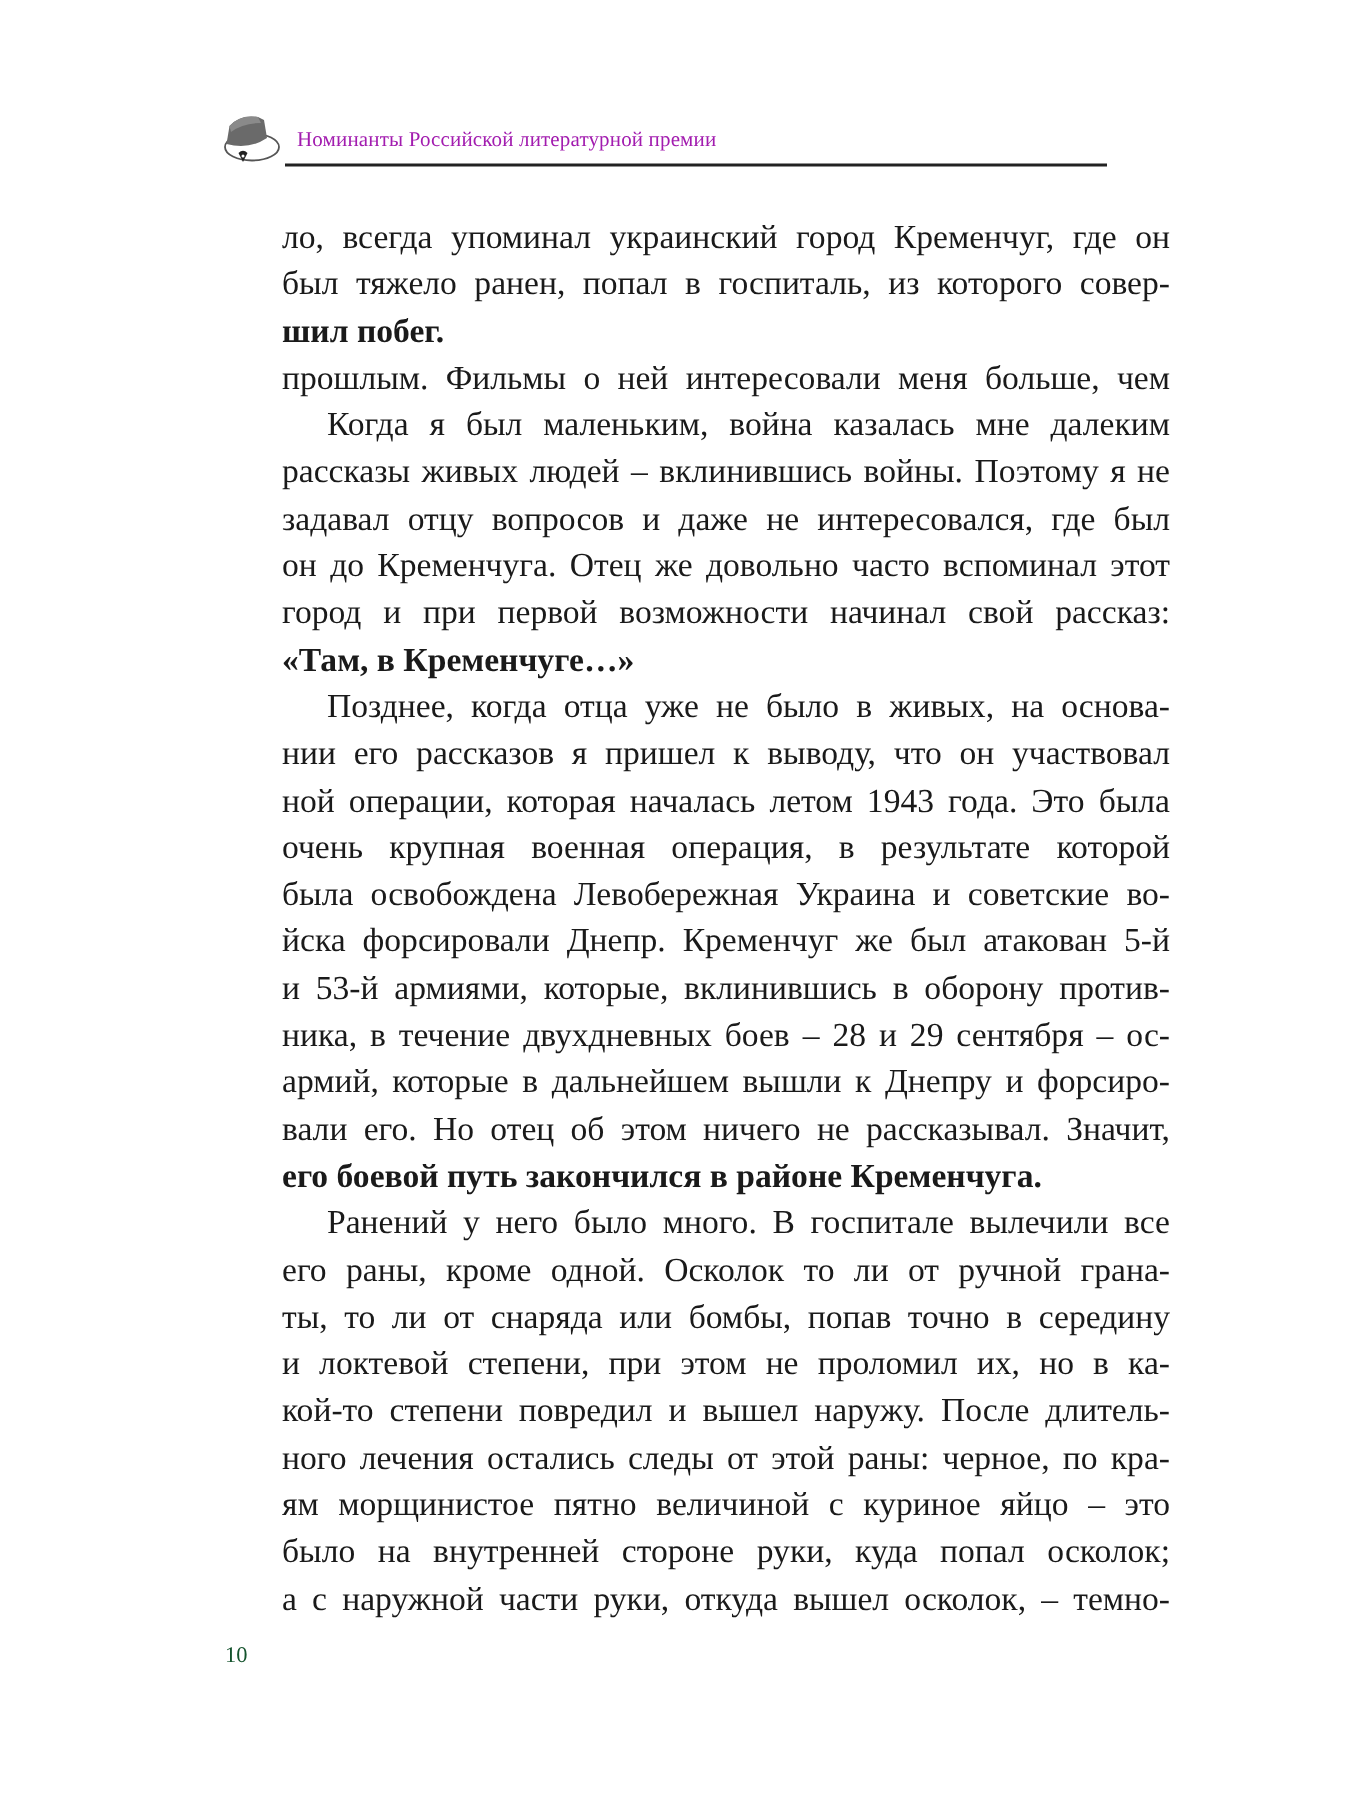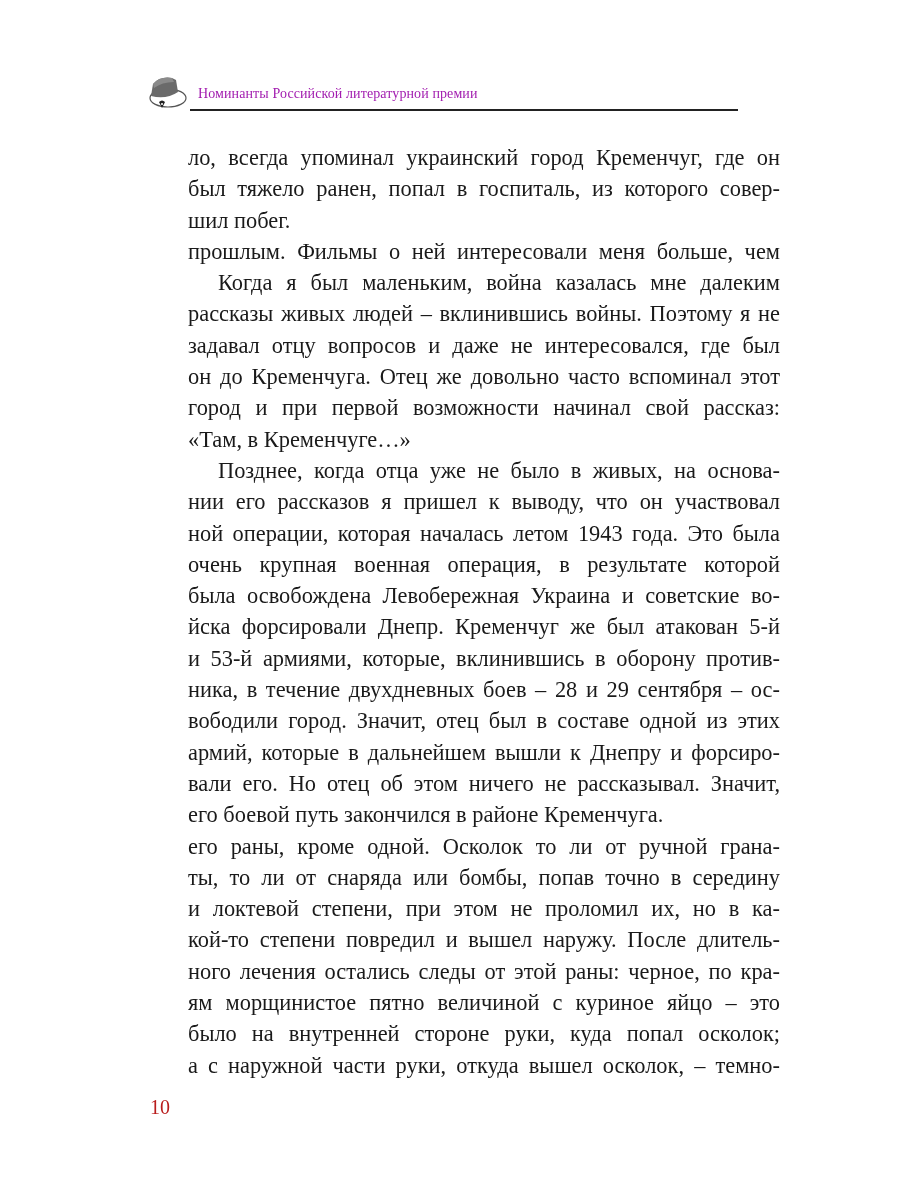--- a/index.html
+++ b/index.html
@@ -57,30 +57,31 @@
     font-size: 22.4px;
     line-height: 31.3px;
     height: 31.3px;
     text-align: justify;
     text-align-last: justify;
     white-space: nowrap;
     overflow: visible;
   }
   .line.last {
     text-align-last: left;
+    font-weight: bold;
   }
   .line.indent {
     padding-left: 30px;
   }
   .page-number {
     position: absolute;
     left: 150px;
     top: 1096px;
-    font-size: 20px;
-    color: #b91c1c;
+    font-size: 15px;
+    color: #14532d;
   }
 </style>
 </head>
 <body>
 
 <div class="running-header">
   <svg class="header-icon" viewBox="0 0 46 40" width="46" height="40">
     <ellipse cx="22" cy="26" rx="18" ry="9" fill="none" stroke="#555" stroke-width="1.2"></ellipse>
     <path d="M5 24 L7 12 Q14 4 26 6 L30 8 L32 20 Q20 28 5 24 Z" fill="#6a6a6a"></path>
     <path d="M7 12 Q14 4 26 6 L28 10 Q16 10 8 16 Z" fill="#8a8a8a"></path>
@@ -103,24 +104,24 @@
     <div class="line">город и при первой возможности начинал свой рассказ:</div>
     <div class="line last">«Там, в Кременчуге…»</div>
     <div class="line indent">Позднее, когда отца уже не было в живых, на основа-</div>
     <div class="line">нии его рассказов я пришел к выводу, что он участвовал</div>
     <div class="line">ной операции, которая началась летом 1943 года. Это была</div>
     <div class="line">очень крупная военная операция, в результате которой</div>
     <div class="line">была освобождена Левобережная Украина и советские во-</div>
     <div class="line">йска форсировали Днепр. Кременчуг же был атакован 5-й</div>
     <div class="line">и 53-й армиями, которые, вклинившись в оборону против-</div>
     <div class="line">ника, в течение двухдневных боев – 28 и 29 сентября – ос-</div>
-    <div class="line">вободили город. Значит, отец был в составе одной из этих</div>
     <div class="line">армий, которые в дальнейшем вышли к Днепру и форсиро-</div>
     <div class="line">вали его. Но отец об этом ничего не рассказывал. Значит,</div>
     <div class="line last">его боевой путь закончился в районе Кременчуга.</div>
+    <div class="line indent">Ранений у него было много. В госпитале вылечили все</div>
     <div class="line">его раны, кроме одной. Осколок то ли от ручной грана-</div>
     <div class="line">ты, то ли от снаряда или бомбы, попав точно в середину</div>
     <div class="line">и локтевой степени, при этом не проломил их, но в ка-</div>
     <div class="line">кой-то степени повредил и вышел наружу. После длитель-</div>
     <div class="line">ного лечения остались следы от этой раны: черное, по кра-</div>
     <div class="line">ям морщинистое пятно величиной с куриное яйцо – это</div>
     <div class="line">было на внутренней стороне руки, куда попал осколок;</div>
     <div class="line">а с наружной части руки, откуда вышел осколок, – темно-</div>
   </div>
 

